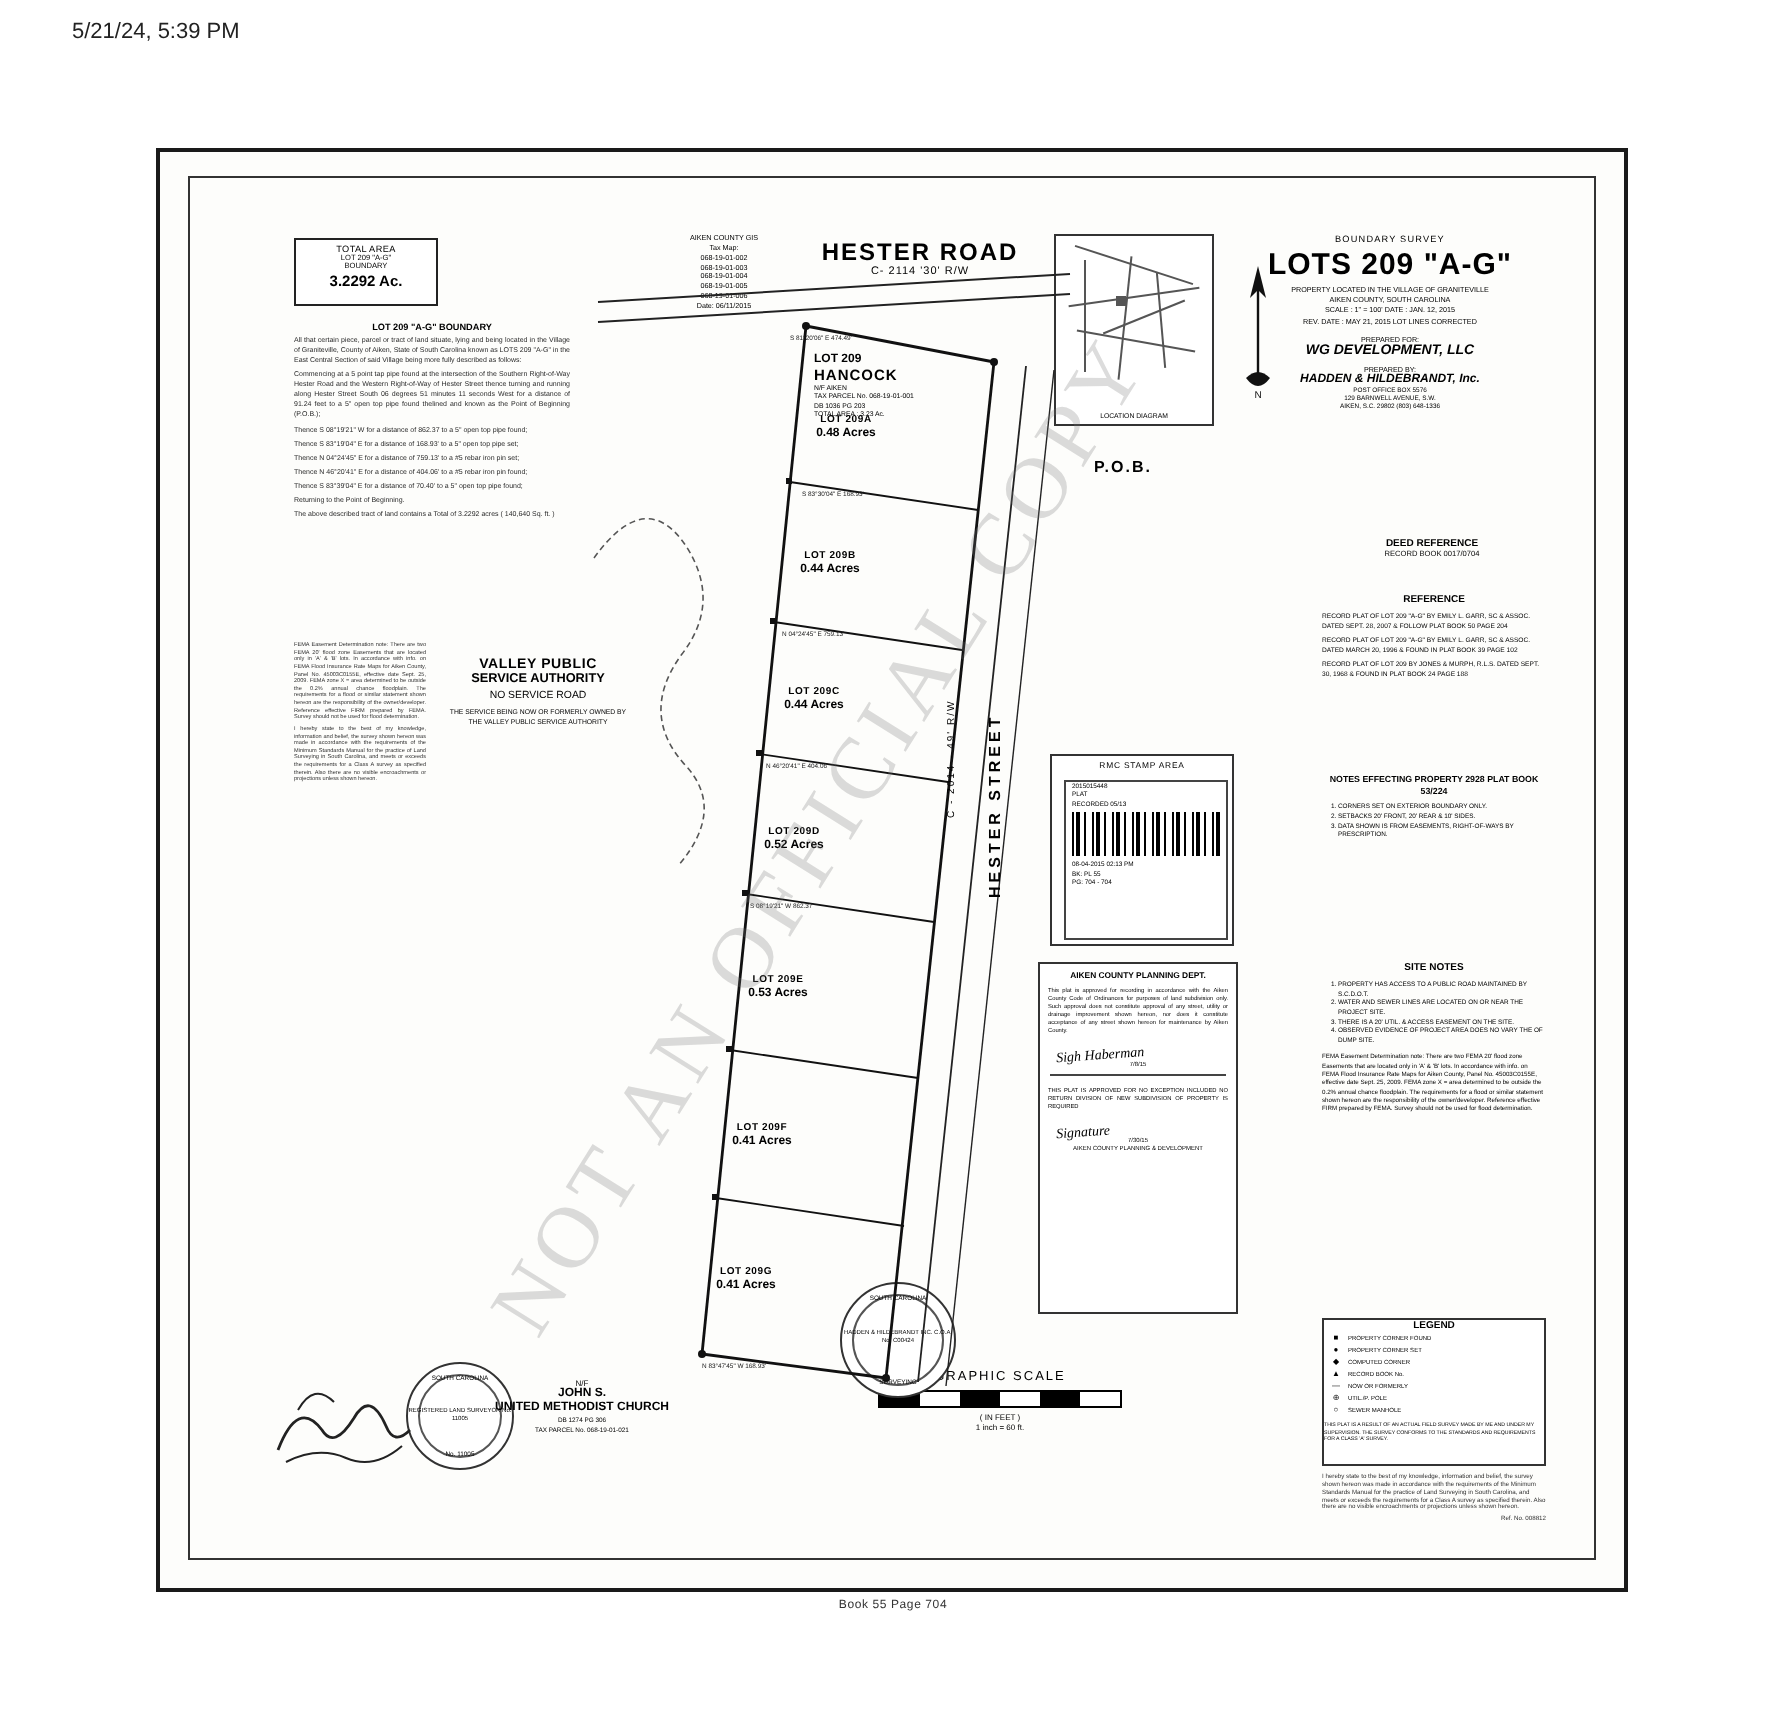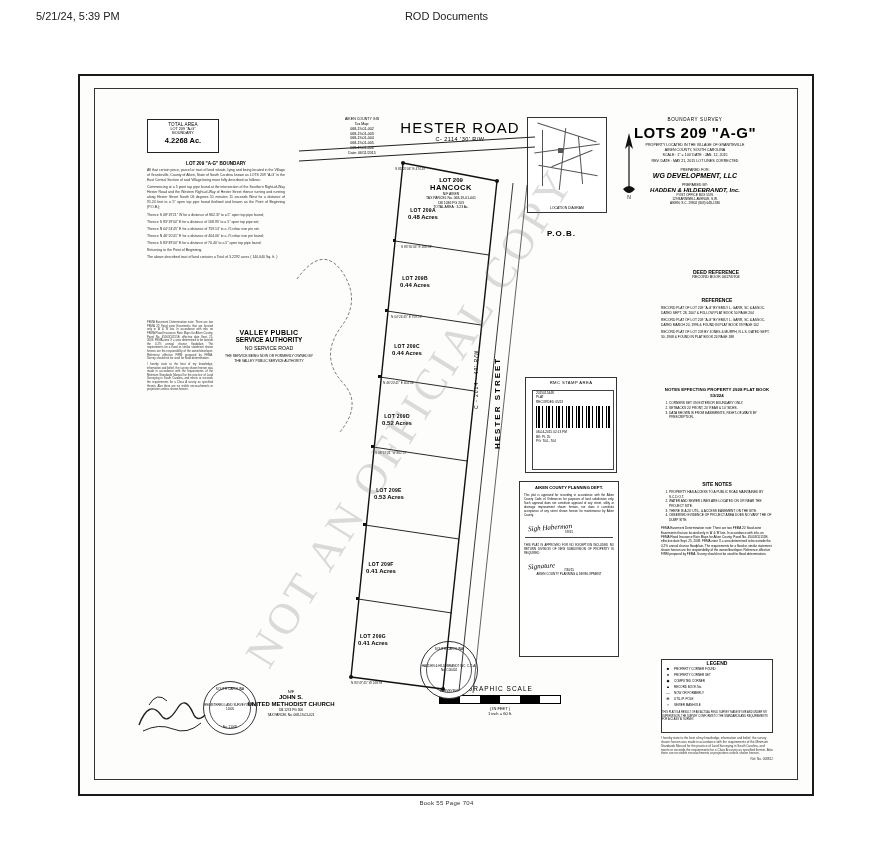--- a/index.html
+++ b/index.html
@@ -94,33 +94,33 @@
 
   
   #vpsa { left: 128px; top: 240px; width: 92px; text-align: center; }
   #vpsa .l1 { font-size: 7px; font-weight: bold; letter-spacing: .3px;}
   #vpsa .l2 { font-size: 6.4px; font-weight: bold; }
   #vpsa .l3 { font-size: 5.2px; margin-top: 2px;}
   #vpsa .l4 { font-size: 3.4px; margin-top: 3px; line-height:1.35;}
 
   
   #hester-road { left: 300px; top: 30px; width: 130px; text-align: center; }
-  #hester-road .rn { font-size: 15px; font-weight: normal; letter-spacing: 1px;}
+  #hester-road .rn { font-size: 12px; font-weight: bold; letter-spacing: 1px;}
   #hester-road .rsub { font-size: 5.5px; letter-spacing: .5px; }
 
   
   #tax-block { left: 228px; top: 28px; width: 78px; }
   #tax-block div { font-size: 3.6px; line-height: 1.35; text-align: center;}
 
   
   #poc { left: 450px; top: 55px; font-size: 8px; font-weight: bold; letter-spacing: 1px;}
   #pob { left: 452px; top: 140px; font-size: 8px; font-weight: bold; letter-spacing: 1px;}
 
   
-  #lot209-head { left: 291px; top: 88px; width: 130px; text-align: center; }
+  #lot209-head { left: 312px; top: 88px; width: 130px; text-align: left; }
   #lot209-head .a { font-size: 6px; font-weight: bold;}
   #lot209-head .b2 { font-size: 7.5px; font-weight: bold; letter-spacing: .5px;}
   #lot209-head .c { font-size: 3.4px; line-height: 1.3;}
 
   
   #title-block { left: 520px; top: 28px; width: 160px; text-align: center;}
   #title-block .bs { font-size: 4.6px; letter-spacing: .6px;}
   #title-block .lots { font-size: 15px; font-weight: bold; letter-spacing: .5px; margin: 2px 0;}
   #title-block .sub { font-size: 3.6px; line-height: 1.45;}
   #title-block .prep { font-size: 3.6px; margin-top: 4px;}
@@ -238,31 +238,30 @@
   .hand {
     font-family: "Liberation Serif", serif;
     font-style: italic;
   }
 </style>
 </head>
 <body>
 
 <div class="page-header">
   <div class="ts">5/21/24, 5:39 PM</div>
-  <div class="title">ROD Documents</div>
 </div>
 
 <div class="sheet">
   <div class="sheet-inner">
 
     <div class="blk bord" id="total-area">
       <div class="ta1">TOTAL AREA</div>
       <div class="ta2">LOT 209 "A-G"</div>
       <div class="ta2">BOUNDARY</div>
-      <div class="ta3">4.2268 Ac.</div>
+      <div class="ta3">3.2292 Ac.</div>
     </div>
 
     <div class="blk" id="narrative">
       <div class="h">LOT 209 "A-G"  BOUNDARY</div>
       <p>All that certain piece, parcel or tract of land situate, lying and being located in the Village of Graniteville, County of Aiken, State of South Carolina known as LOTS 209 "A-G" in the East Central Section of said Village being more fully described as follows:</p>
       <p>Commencing at a 5 point tap pipe found at the intersection of the Southern Right-of-Way Hester Road and the Western Right-of-Way of Hester Street thence turning and running along Hester Street South 06 degrees 51 minutes 11 seconds West for a distance of 91.24 feet to a 5" open top pipe found thelined and known as the Point of Beginning (P.O.B.);</p>
       <p>Thence S 08°19'21" W for a distance of 862.37 to a 5" open top pipe found;</p>
       <p>Thence S 83°19'04" E for a distance of 168.93' to a 5" open top pipe set;</p>
       <p>Thence N 04°24'45" E for a distance of 759.13' to a #5 rebar iron pin set;</p>
       <p>Thence N 46°20'41" E for a distance of 404.06' to a #5 rebar iron pin found;</p>

